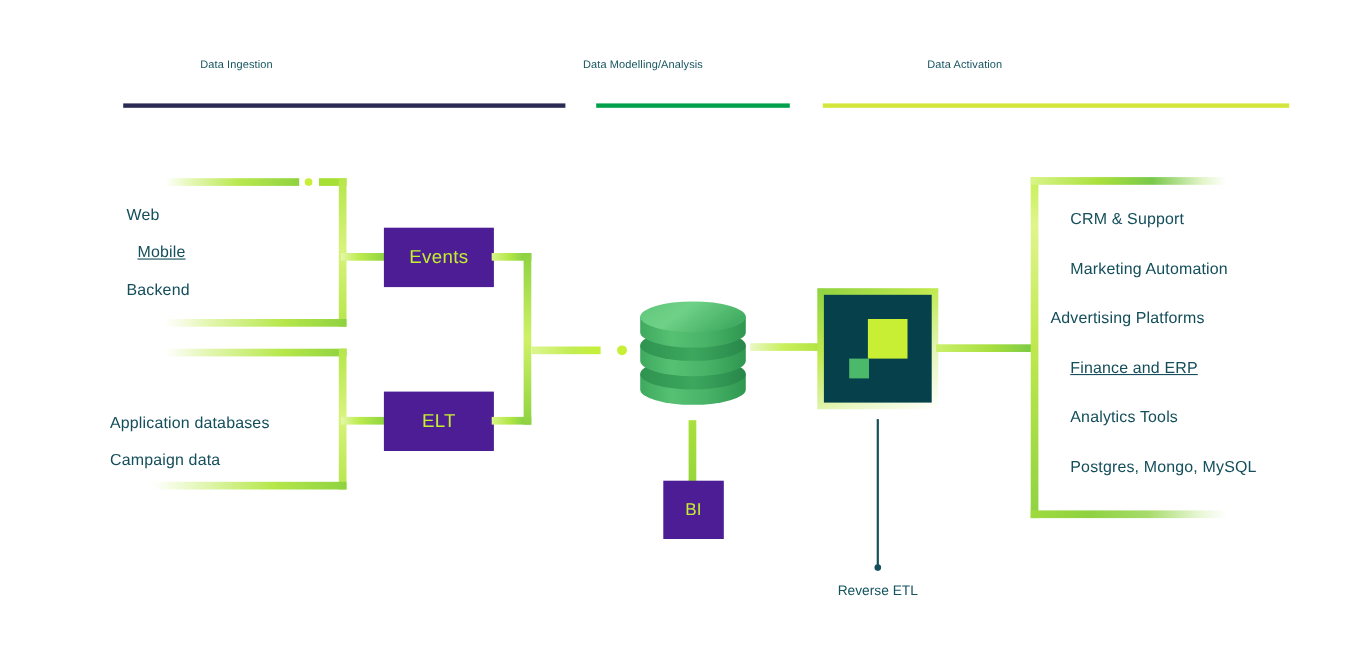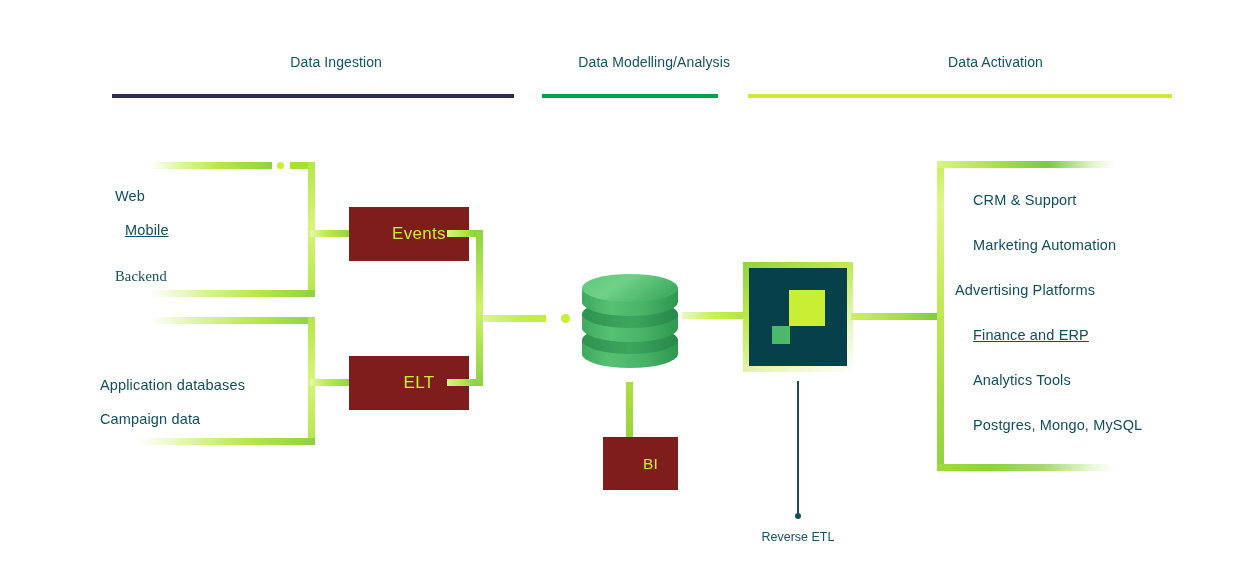--- a/index.html
+++ b/index.html
@@ -16,22 +16,22 @@
     position: relative;
     width: 1245px;
     height: 588px;
     background: #ffffff;
     overflow: hidden;
   }
 
   
   .phase-label {
     position: absolute;
-    text-align: right;
-    font-size: 14px;
+    text-align: left;
+    font-size: 10px;
     letter-spacing: .1px;
     color: #14545f;
     white-space: nowrap;
   }
   .phase-rule {
     position: absolute;
     height: 4px;
     border-radius: 0;
   }
 
@@ -40,28 +40,27 @@
     position: absolute;
     font-size: 14.5px;
     color: #134e5a;
     white-space: nowrap;
     letter-spacing: .15px;
   }
   .src-label.right-aligned { text-align: left; }
 
   .node-box {
     position: absolute;
-    background: #7f1d1d;
+    background: #4c1d95;
     color: #c5ef2e;
     display: flex;
     align-items: center;
     justify-content: center;
     font-size: 17px;
     letter-spacing: .3px;
-    padding-left: 20px;
   }
   .node-box.small { font-size: 15.5px; }
 
   
   .conn {
     position: absolute;
     background: #a6e034;
   }
   .conn-h { height: 7px; }
   .conn-v { width: 7px; }
@@ -156,21 +155,21 @@
   <div class="dot" style="left:277px; top:162px; width:7px; height:7px;"></div>
   <div class="conn conn-h" style="left:290px; top:162px; width:25px; background:#a6e034;"></div>
 
   <div class="wall wall-left" style="left:308px; top:162px; height:135px;"></div>
 
   <div class="conn conn-h" style="left:150px; top:290px; width:165px;
               background:linear-gradient(to right,#ffffff 0%,#e2f6ae 25%,#b6e74b 65%,#8ed240 100%);"></div>
 
   <div class="src-label right-aligned" style="left:115px; top:188px; width:172px;">Web</div>
   <div class="src-label right-aligned" style="left:125px; top:222px; width:172px;text-decoration:underline;">Mobile</div>
-  <div class="src-label right-aligned" style="left:115px; top:268px; width:172px;font-family:Liberation Serif, serif;">Backend</div>
+  <div class="src-label right-aligned" style="left:115px; top:256px; width:172px;">Backend</div>
 
   <div class="conn conn-h grad-lime-right" style="left:310px; top:230px; width:42px;"></div>
 
   <div class="node-box" style="left:349px; top:207px; width:100px; height:54px;">
     <span>Events</span>
   </div>
 
   <div class="conn conn-h" style="left:150px; top:317px; width:165px;
               background:linear-gradient(to right,#ffffff 0%,#e2f6ae 25%,#b6e74b 65%,#8ed240 100%);"></div>
   <div class="wall wall-left" style="left:308px; top:317px; height:128px;"></div>

